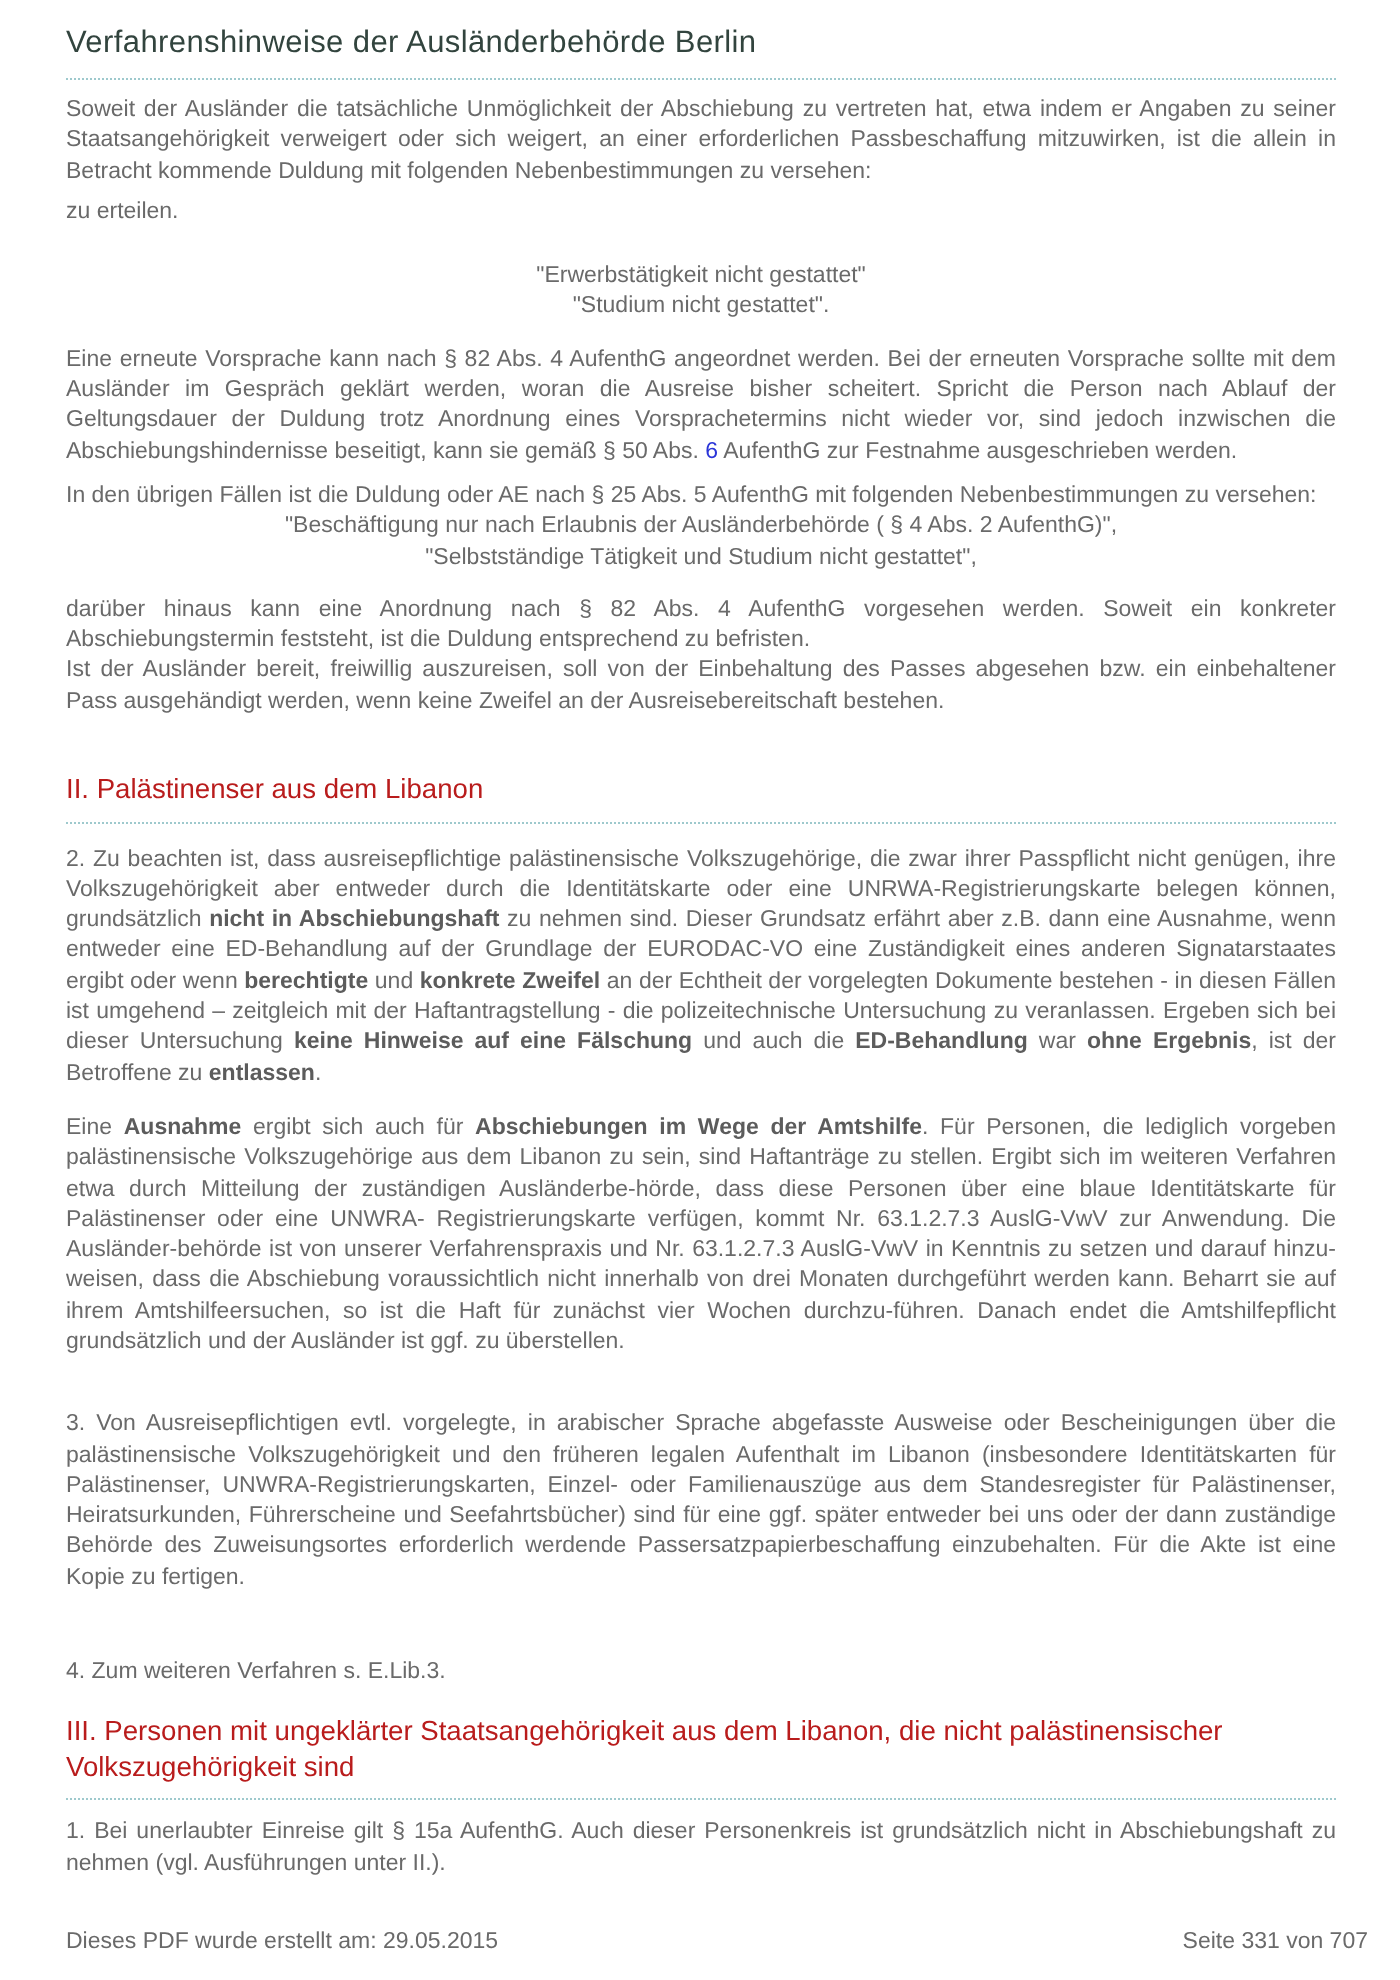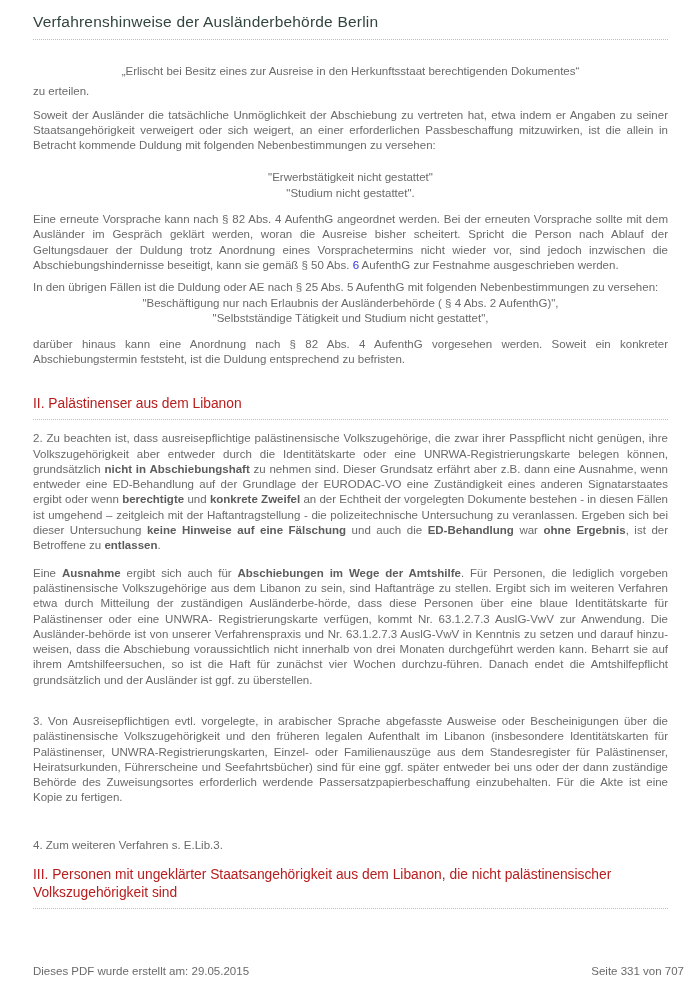--- a/index.html
+++ b/index.html
@@ -66,53 +66,54 @@
     color: #6a6a6a;
   }
 </style>
 </head>
 <body>
 
 <div class="page">
 
   <h1 class="doc-title">Verfahrenshinweise der Ausländerbehörde Berlin</h1>
 
-  <div class="txt center quote-top">„Erlischt bei Besitz eines zur Ausreise in den Herkunftsstaat berechtigenden Dokumentes“</div>
+
+  <div class="txt justify para-soweit">Soweit der Ausländer die tatsächliche Unmöglichkeit der Abschiebung zu vertreten hat, etwa indem er Angaben zu seiner Staatsangehörigkeit verweigert oder sich weigert, an einer erforderlichen Passbeschaffung mitzuwirken, ist die allein in Betracht kommende Duldung mit folgenden Nebenbestimmungen zu versehen:</div>
 
   <div class="txt zu-erteilen">zu erteilen.</div>
-
-  <div class="txt justify para-soweit">Soweit der Ausländer die tatsächliche Unmöglichkeit der Abschiebung zu vertreten hat, etwa indem er Angaben zu seiner Staatsangehörigkeit verweigert oder sich weigert, an einer erforderlichen Passbeschaffung mitzuwirken, ist die allein in Betracht kommende Duldung mit folgenden Nebenbestimmungen zu versehen:</div>
 
   <div class="quotes-1">
     <div class="txt center">"Erwerbstätigkeit nicht gestattet"</div>
     <div class="txt center">"Studium nicht gestattet".</div>
   </div>
 
   <div class="txt justify para-vorsprache"><span>Eine erneute Vorsprache kann nach § 82 Abs. 4 AufenthG angeordnet werden. Bei der erneuten Vorsprache sollte mit dem Ausländer im Gespräch geklärt werden, woran die Ausreise bisher scheitert. Spricht die Person nach Ablauf der Geltungsdauer der Duldung trotz Anordnung eines Vorsprachetermins nicht wieder vor, sind jedoch inzwischen die Abschiebungshindernisse beseitigt, kann sie gemäß § 50 Abs. </span><a class="inline-link" href="#">6</a><span> AufenthG zur Festnahme ausgeschrieben werden.</span></div>
 
   <div class="txt justify para-uebrige">In den übrigen Fällen ist die Duldung oder AE nach § 25 Abs. 5 AufenthG mit folgenden Nebenbestimmungen zu versehen:</div>
   <div>
     <div class="txt center">"Beschäftigung nur nach Erlaubnis der Ausländerbehörde ( § 4 Abs. 2 AufenthG)",</div>
     <div class="txt center">"Selbstständige Tätigkeit und Studium nicht gestattet",</div>
   </div>
 
   <div class="txt justify para-darueber">darüber hinaus kann eine Anordnung nach § 82 Abs. 4 AufenthG vorgesehen werden. Soweit ein konkreter Abschiebungstermin feststeht, ist die Duldung entsprechend zu befristen.</div>
+  <div class="txt justify para-ist">Ist der Ausländer bereit, freiwillig auszureisen, soll von der Einbehaltung des Passes abgesehen bzw. ein einbehaltener Pass ausgehändigt werden, wenn keine Zweifel an der Ausreisebereitschaft bestehen.</div>
 
   <h2 class="section-heading heading-ii">II. Palästinenser aus dem Libanon</h2>
 
 
   <div class="txt justify para-ii-2"><span>2.  Zu beachten ist, dass ausreisepflichtige palästinensische Volkszugehörige, die zwar ihrer Passpflicht nicht genügen, ihre Volkszugehörigkeit aber entweder durch die Identitätskarte oder eine UNRWA-Registrierungskarte belegen können, grundsätzlich </span><b>nicht in Abschiebungshaft</b><span> zu nehmen sind. Dieser Grundsatz erfährt aber z.B. dann eine Ausnahme, wenn entweder eine ED-Behandlung auf der Grundlage der EURODAC-VO eine Zuständigkeit eines anderen Signatarstaates ergibt oder wenn </span><b>berechtigte</b><span> und </span><b>konkrete Zweifel</b><span> an der Echtheit der vorgelegten Dokumente bestehen - in diesen Fällen ist umgehend – zeitgleich mit der Haftantragstellung - die polizeitechnische Untersuchung zu veranlassen. Ergeben sich bei dieser Untersuchung </span><b>keine Hinweise auf eine Fälschung</b><span> und auch die </span><b>ED-Behandlung</b><span> war </span><b>ohne Ergebnis</b><span>, ist der Betroffene zu </span><b>entlassen</b><span>.</span></div>
 
   <div class="txt justify para-ausnahme"><span>Eine </span><b>Ausnahme</b><span> ergibt sich auch für </span><b>Abschiebungen im Wege der Amtshilfe</b><span>. Für Personen, die lediglich vorgeben palästinensische Volkszugehörige aus dem Libanon zu sein, sind Haftanträge zu stellen. Ergibt sich im weiteren Verfahren etwa durch Mitteilung der zuständigen Ausländerbe-hörde, dass diese Personen über eine blaue Identitätskarte für Palästinenser oder eine UNWRA- Registrierungskarte verfügen, kommt Nr. 63.1.2.7.3 AuslG-VwV zur Anwendung. Die Ausländer-behörde ist von unserer Verfahrenspraxis und Nr. 63.1.2.7.3 AuslG-VwV in Kenntnis zu setzen und darauf hinzu-weisen, dass die Abschiebung voraussichtlich nicht innerhalb von drei Monaten durchgeführt werden kann. Beharrt sie auf ihrem Amtshilfeersuchen, so ist die Haft für zunächst vier Wochen durchzu-führen. Danach endet die Amtshilfepflicht grundsätzlich und der Ausländer ist ggf. zu überstellen.</span></div>
 
   <div class="txt justify para-ii-3">3.  Von Ausreisepflichtigen evtl. vorgelegte, in arabischer Sprache abgefasste Ausweise oder Bescheinigungen über die palästinensische Volkszugehörigkeit und den früheren legalen Aufenthalt im Libanon (insbesondere Identitätskarten für Palästinenser, UNWRA-Registrierungskarten, Einzel- oder Familienauszüge aus dem Standesregister für Palästinenser, Heiratsurkunden, Führerscheine und Seefahrtsbücher) sind für eine ggf. später entweder bei uns oder der dann zuständige Behörde des Zuweisungsortes erforderlich werdende Passersatzpapierbeschaffung einzubehalten. Für die Akte ist eine Kopie zu fertigen.</div>
 
   <div class="txt item-ii-4">4.  Zum weiteren Verfahren s. E.Lib.3.</div>
 
   <h2 class="section-heading heading-iii">III. Personen mit ungeklärter Staatsangehörigkeit aus dem Libanon, die nicht palästinensischer Volkszugehörigkeit sind</h2>
 
+  <div class="txt justify item-iii-1">1.  Bei unerlaubter Einreise gilt § 15a AufenthG. Auch dieser Personenkreis ist grundsätzlich nicht in Abschiebungshaft zu nehmen (vgl. Ausführungen unter II.).</div>
 
 </div>
 
 <div class="footer">
   <span>Dieses PDF wurde erstellt am: 29.05.2015</span>
   <span>Seite 331 von 707</span>
 </div>
 
 </body></html>

